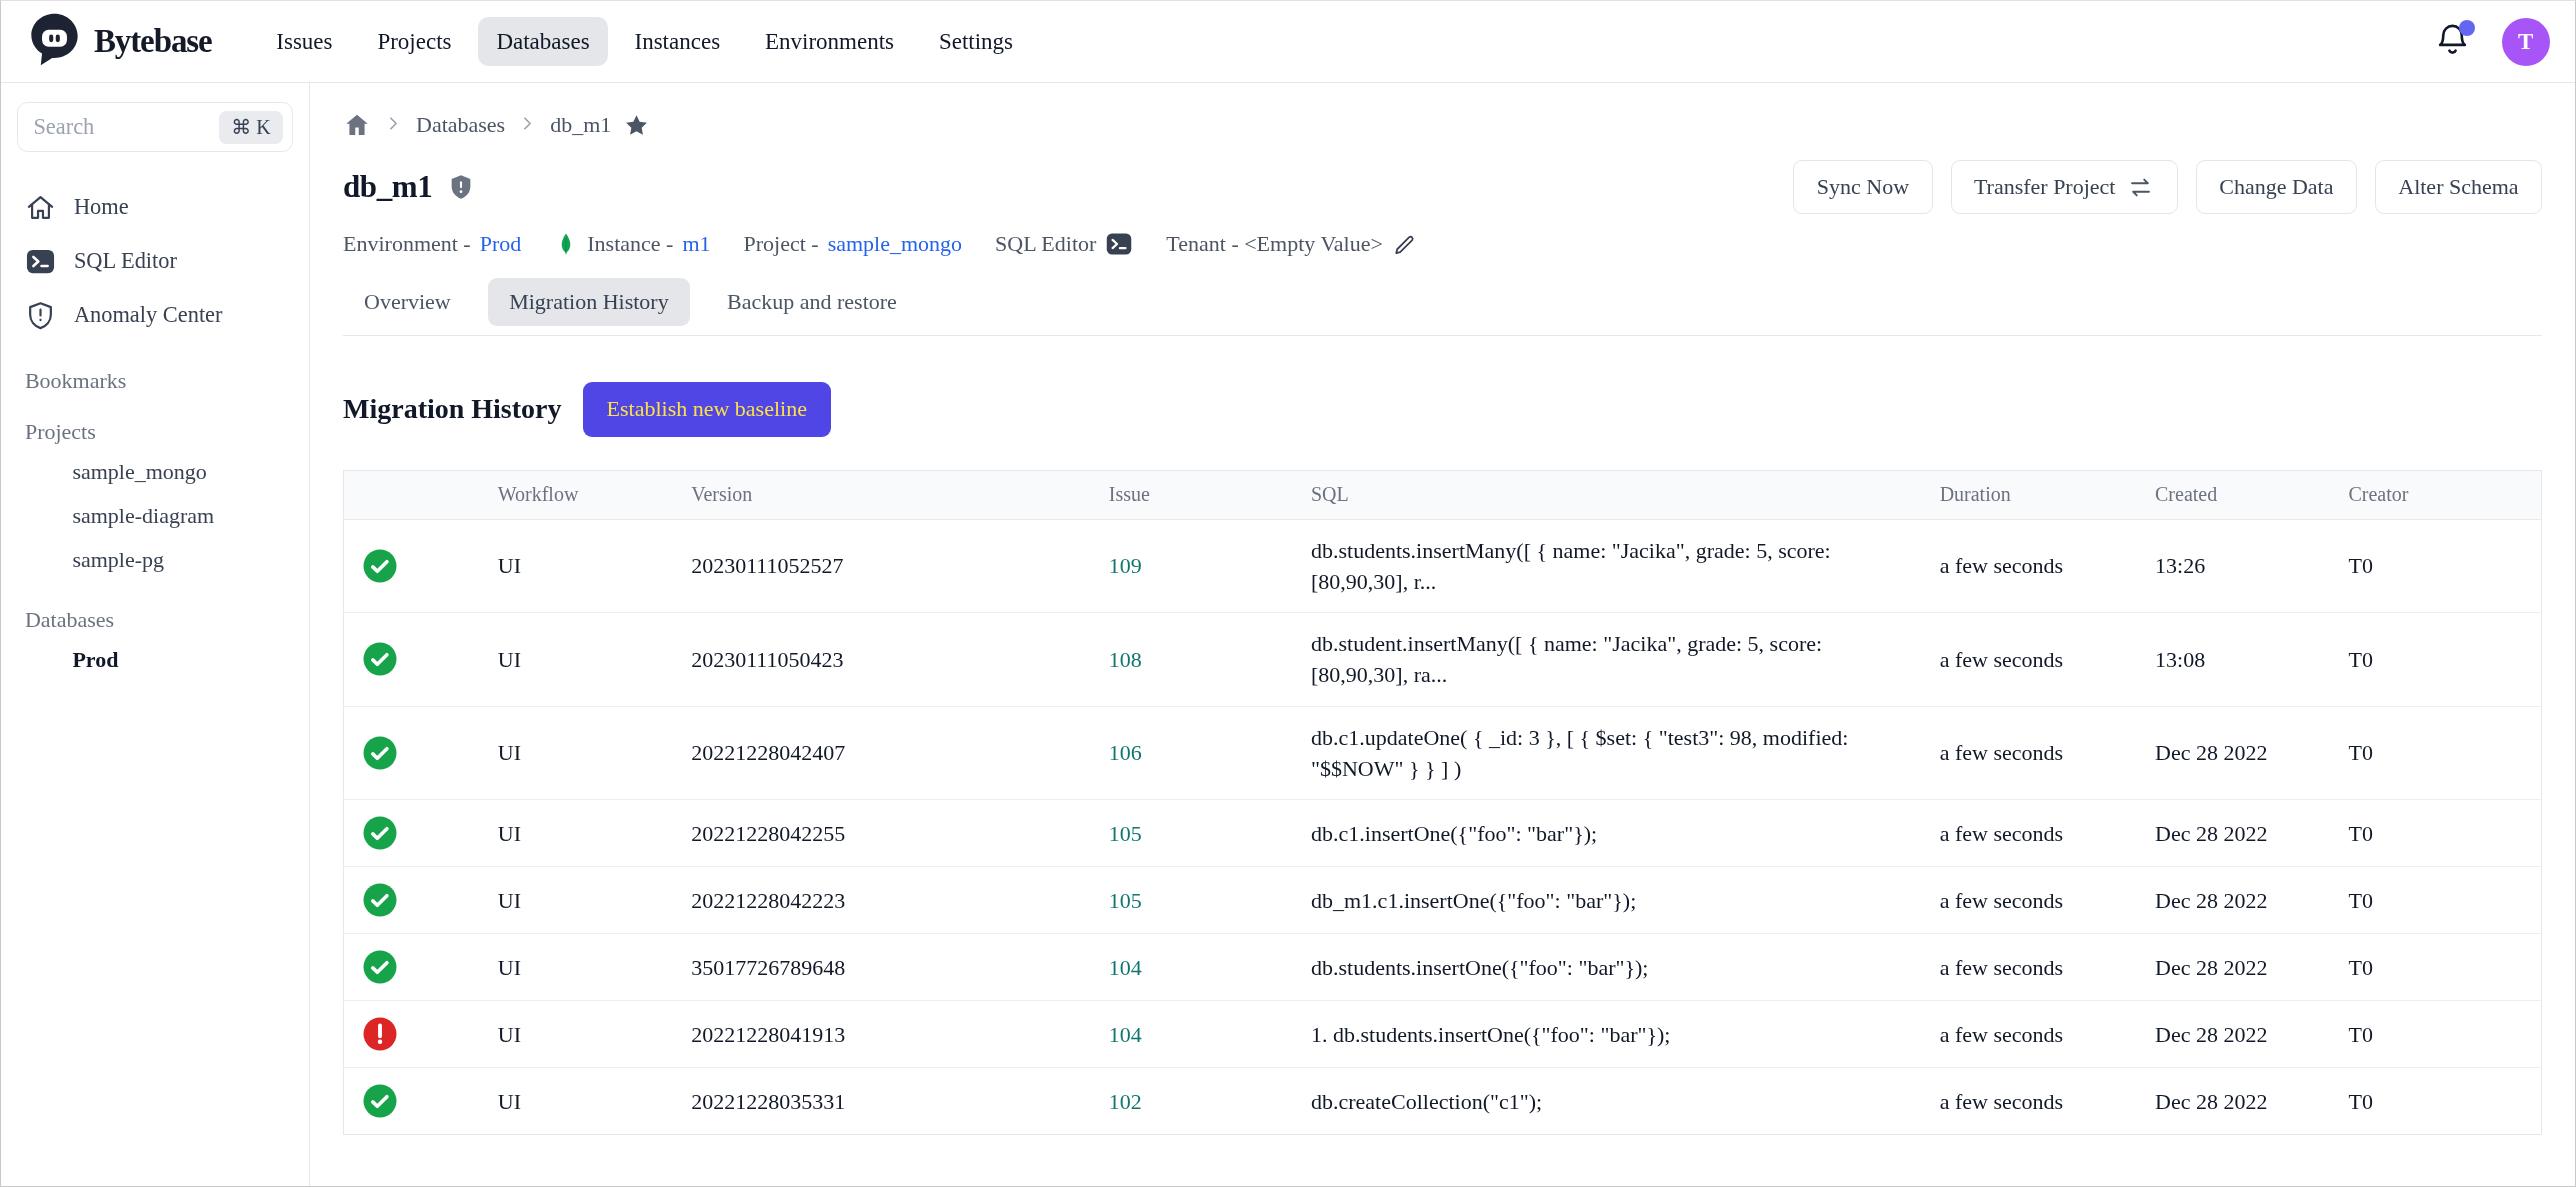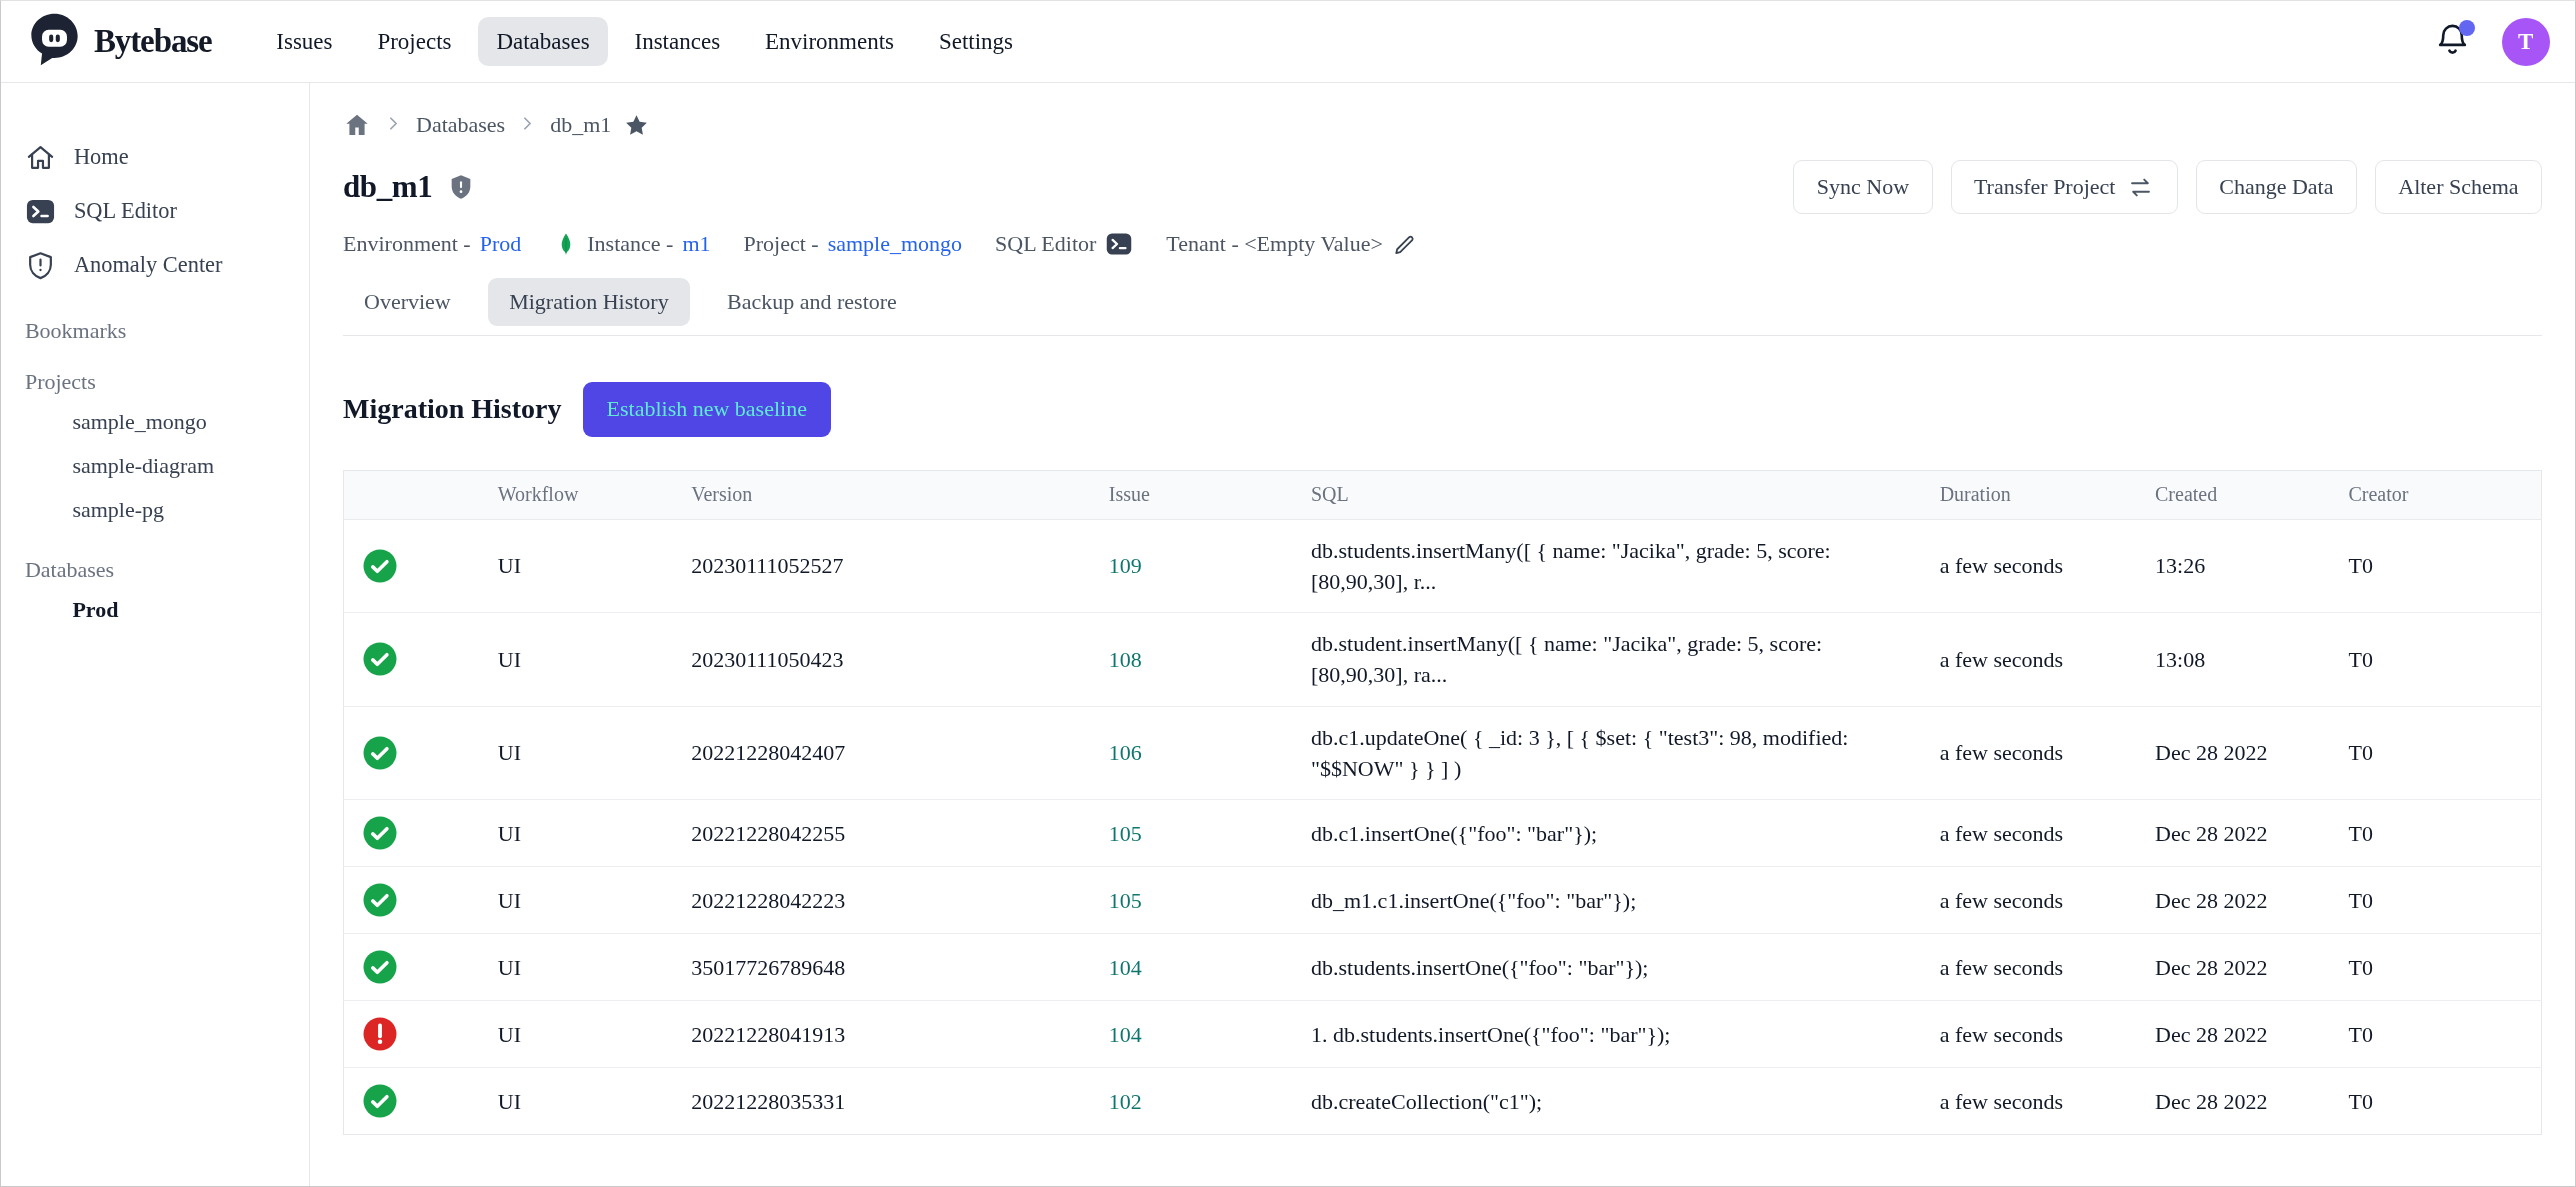--- a/index.html
+++ b/index.html
@@ -73,21 +73,21 @@
   .meta-item .pencil svg { width:25.4px; height:25.4px; display:block; }
   .tab-bar { margin-top:19.4px; display:flex; gap:16.4px; border-bottom:1.5px solid #e5e7eb; padding-bottom:9px; }
   .tab { font-size:22px; font-weight:500; color:#4b5563; height:48px; padding:0 21px; display:flex;
     align-items:center; border-radius:9px; cursor:pointer; }
   .tab.active { background:#e4e6ea; color:#374151; }
 
   
   .content { padding:46px 33px 0 33px; }
   .content-head { display:flex; align-items:center; gap:21px; }
   .content-head h2 { font-size:28px; font-weight:700; color:#111827; }
-  .baseline-btn { background:var(--accent,#4f46e5); color:#5eead4; border:none; border-radius:9px; height:55px;
+  .baseline-btn { background:var(--accent,#4f46e5); color:#fde047; border:none; border-radius:9px; height:55px;
     padding:0 24px; font-size:22px; font-weight:500; font-family:inherit; cursor:pointer; }
 
   table.migration { width:100%; margin-top:33px; border-collapse:collapse; border:1.5px solid #e5e7eb; }
   table.migration thead th { background:#f9fafb; font-size:20px; font-weight:400; color:#6b7280;
     text-align:left; height:49px; padding:0 18px; border-bottom:1.5px solid #e9eaec; }
   table.migration td { font-size:22px; color:#111827; padding:15px 18px; vertical-align:middle; line-height:1.42; }
   table.migration tbody tr + tr td { border-top:1.5px solid #edeef1; }
   td.status-cell { padding-left:28px; }
   .status-icon svg { width:36px; height:36px; display:block; }
   .issue-link { color:#0f766e; cursor:pointer; text-decoration:none; }
@@ -128,20 +128,24 @@
         </span>
         <span class="bell-dot" style="background: rgb(99, 102, 241);"></span>
       </div>
       <div class="avatar" style="background: rgb(168, 85, 247);">T</div>
     </div>
   </header>
 
   <div class="app-body">
 
     <aside class="sidebar">
+      <div class="search-box">
+        <input type="text" placeholder="Search" style="">
+        <span class="kbd">⌘ K</span>
+      </div>
       <nav class="side-nav">
           <div class="side-item">
             <span class="side-icon">
               <svg viewBox="0 0 24 24" fill="none" stroke="#374151" stroke-width="1.7" stroke-linecap="round" stroke-linejoin="round">
                 <path d="M3 11.5L12 4l9 7.5"></path>
                 <path d="M5.5 9.8V20h4.6v-5.4h3.8V20h4.6V9.8"></path>
               </svg>
             </span>
             <span class="side-label">Home</span>
           </div>

